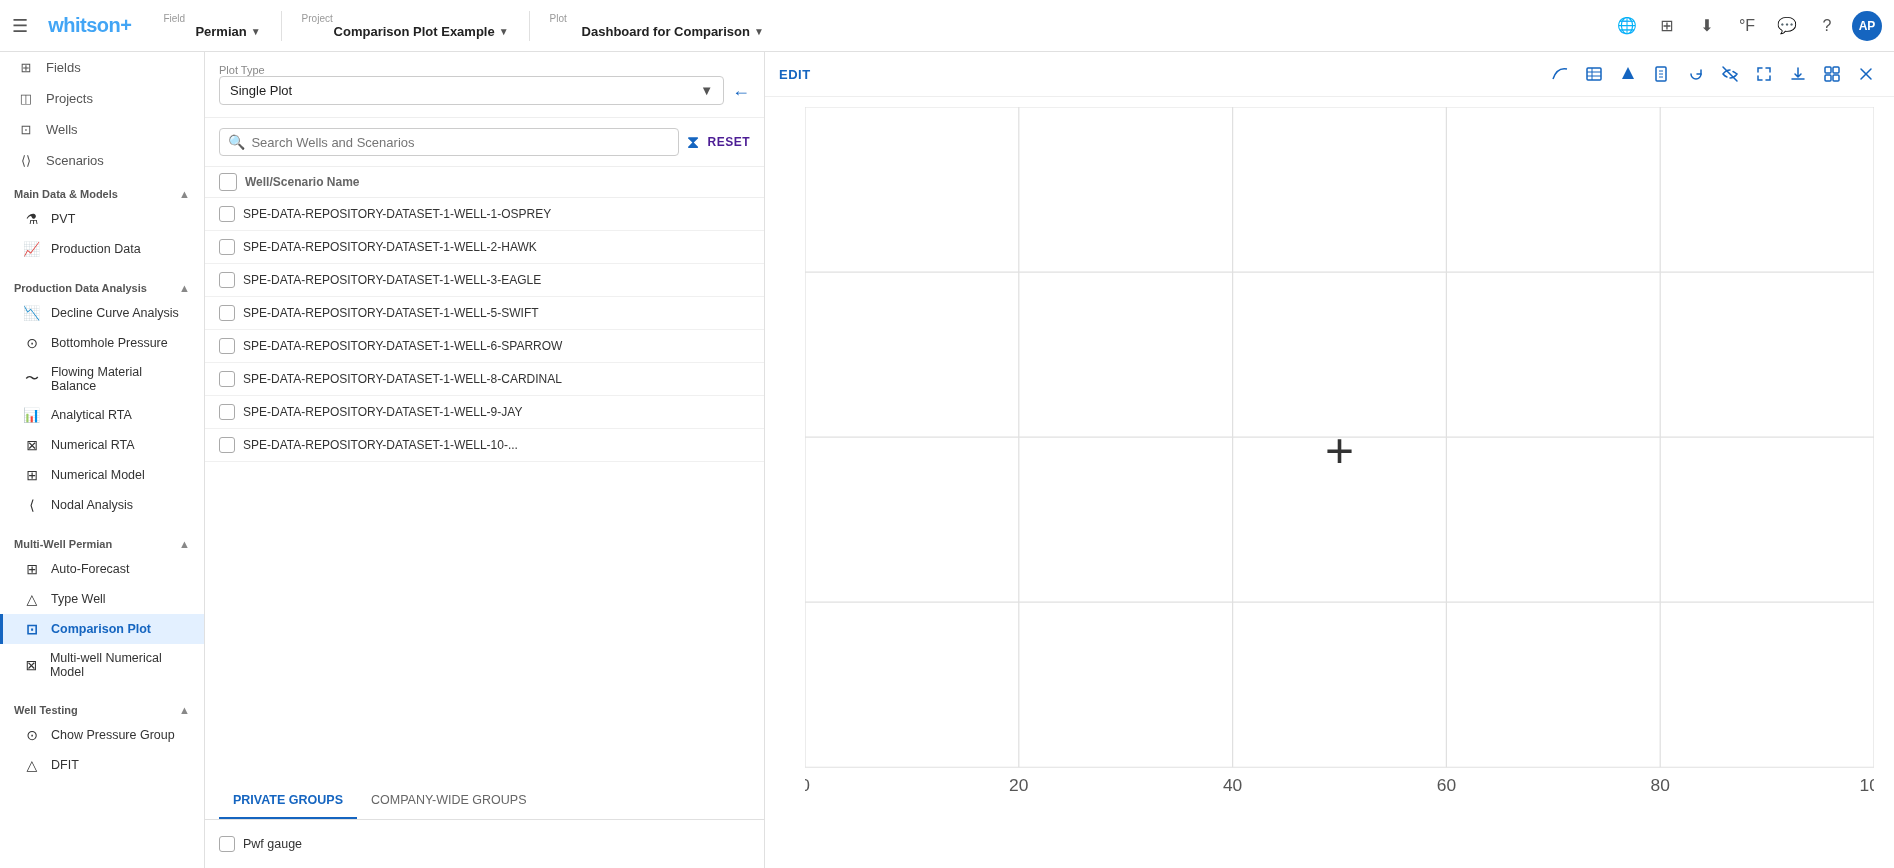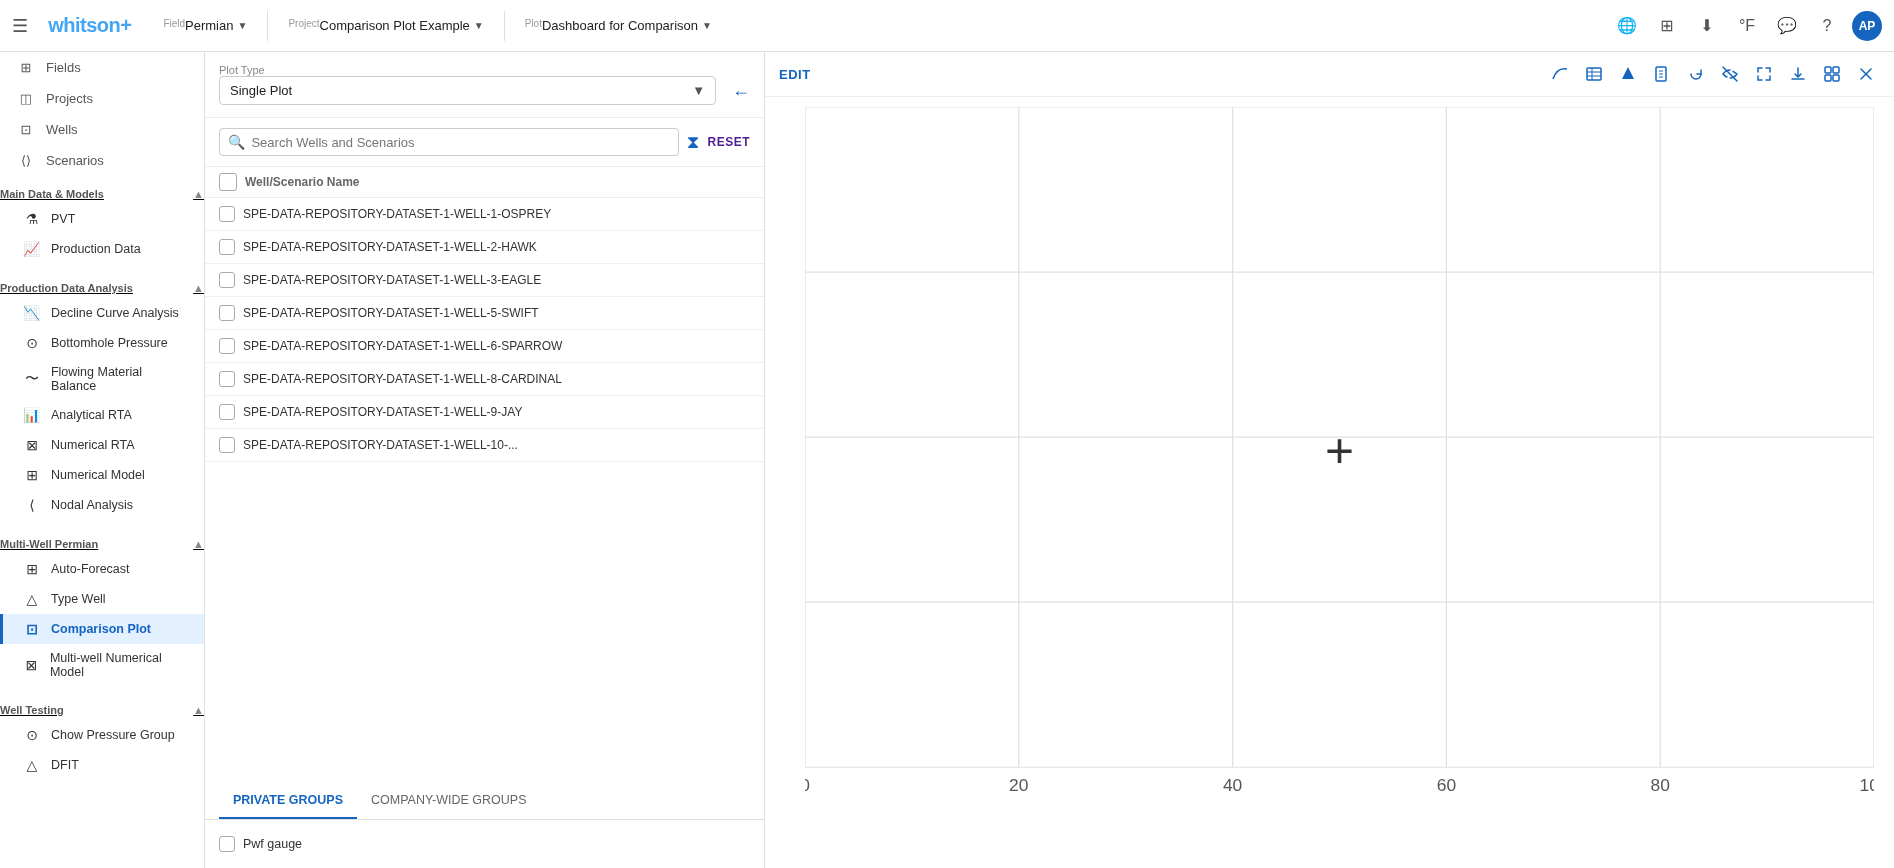--- a/index.html
+++ b/index.html
@@ -19,21 +19,21 @@
 
     
     .main-layout { display: flex; flex: 1; overflow: hidden; }
 
     
     .sidebar { width: 205px; background: #fff; border-right: 1px solid #e0e0e0; display: flex; flex-direction: column; overflow-y: auto; flex-shrink: 0; }
     .sidebar-top-icon { width: 100%; display: flex; align-items: center; gap: 10px; padding: 8px 16px; cursor: pointer; color: #555; font-size: 13px; }
     .sidebar-top-icon .icon { width: 20px; text-align: center; }
 
     .sidebar-section { padding: 6px 0; }
-    .sidebar-section-header { display: flex; align-items: flex-start; justify-content: space-between; padding: 6px 0 4px; cursor: pointer; text-decoration: underline; }
+    .sidebar-section-header { display: flex; align-items: flex-start; justify-content: space-between; padding: 6px 14px 4px; cursor: pointer; }
     .sidebar-section-title { font-size: 11px; font-weight: 700; color: #555; text-transform: none; }
     .sidebar-item { display: flex; align-items: center; gap: 10px; padding: 7px 14px 7px 20px; cursor: pointer; color: #333; font-size: 12.5px; border-left: 3px solid transparent; }
     .sidebar-item.active { background: #e3f0ff; color: #1565c0; border-left-color: #1565c0; font-weight: 600; }
     .sidebar-item .icon { width: 18px; text-align: center; font-size: 14px; }
     .chevron { font-size: 11px; color: #888; }
 
     
     .content-area { flex: 1; display: flex; flex-direction: column; overflow: hidden; }
 
     
@@ -81,23 +81,23 @@
 
     .chart-area { flex: 1; display: flex; align-items: center; justify-content: center; position: relative; overflow: hidden; padding: 10px 20px 30px 40px; }
 
     svg.chart-svg { width: 100%; height: 100%; }
 
     
     ::-webkit-scrollbar { width: 5px; }
     ::-webkit-scrollbar-track { background: #f1f1f1; }
     ::-webkit-scrollbar-thumb { background: #ccc; border-radius: 3px; }
 
-    .header-field-group { display: flex; flex-direction: row; justify-content: center; }
+    .header-field-group { display: flex; flex-direction: column; justify-content: center; }
     .header-field-label { font-size: 10px; color: #999; }
-    .header-field-val { font-size: 13px; color: #222; font-weight: 400; display: flex; align-items: center; gap: 4px; }
+    .header-field-val { font-size: 13px; color: #222; font-weight: 700; display: flex; align-items: center; gap: 4px; margin-left: 32px; }
     .dropdown-arrow { font-size: 10px; color: #555; }
 
     .divider-v { width: 1px; height: 30px; background: #e0e0e0; margin: 0 4px; }
   </style>
 </head>
 <body>
 
 <div class="top-header">
   <span class="menu-icon">☰</span>
   <div class="logo">
@@ -255,21 +255,21 @@
     </div>
 
   </div>
 
   <div class="content-area">
     <div class="panel-area">
 
       <div class="left-panel">
         <div class="left-panel-top">
           <div class="plot-type-label">Plot Type</div>
-          <div style="display:flex;align-items:center;gap:8px;">
+          <div style="display:flex;align-items:center;gap:0;">
             <div class="plot-type-select" style="flex:1;">
               <span class="plot-type-select-text">Single Plot</span>
               <span style="color:#555;">▼</span>
             </div>
             <span class="back-btn">←</span>
           </div>
         </div>
 
         <div class="search-row">
           <div class="search-box">

